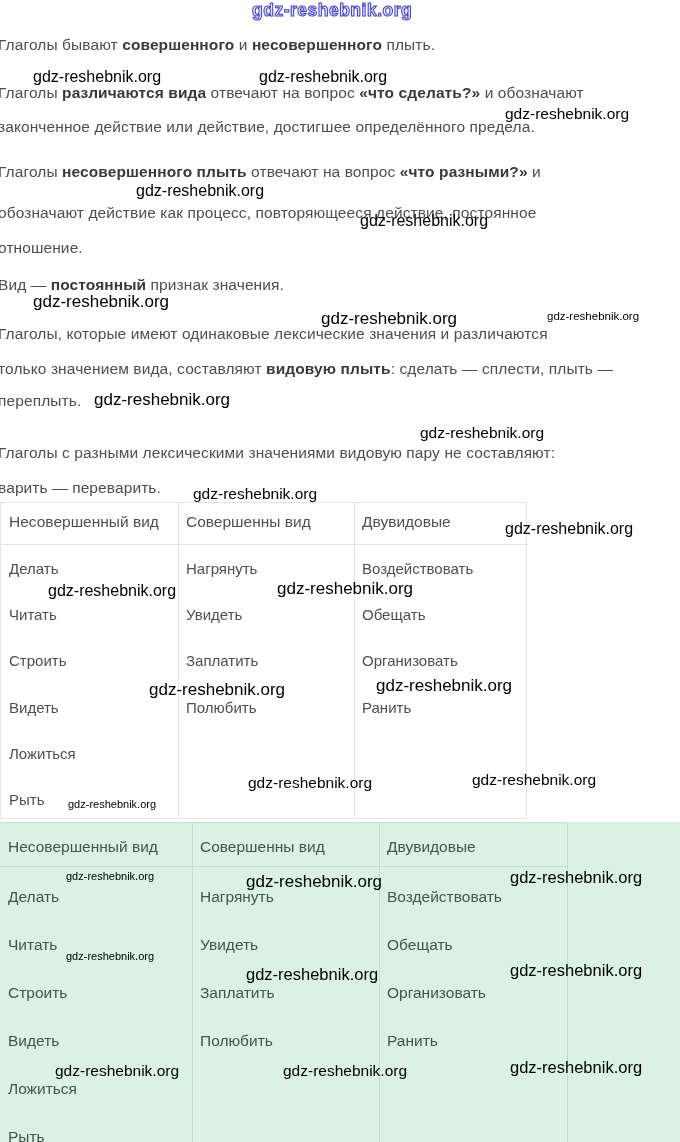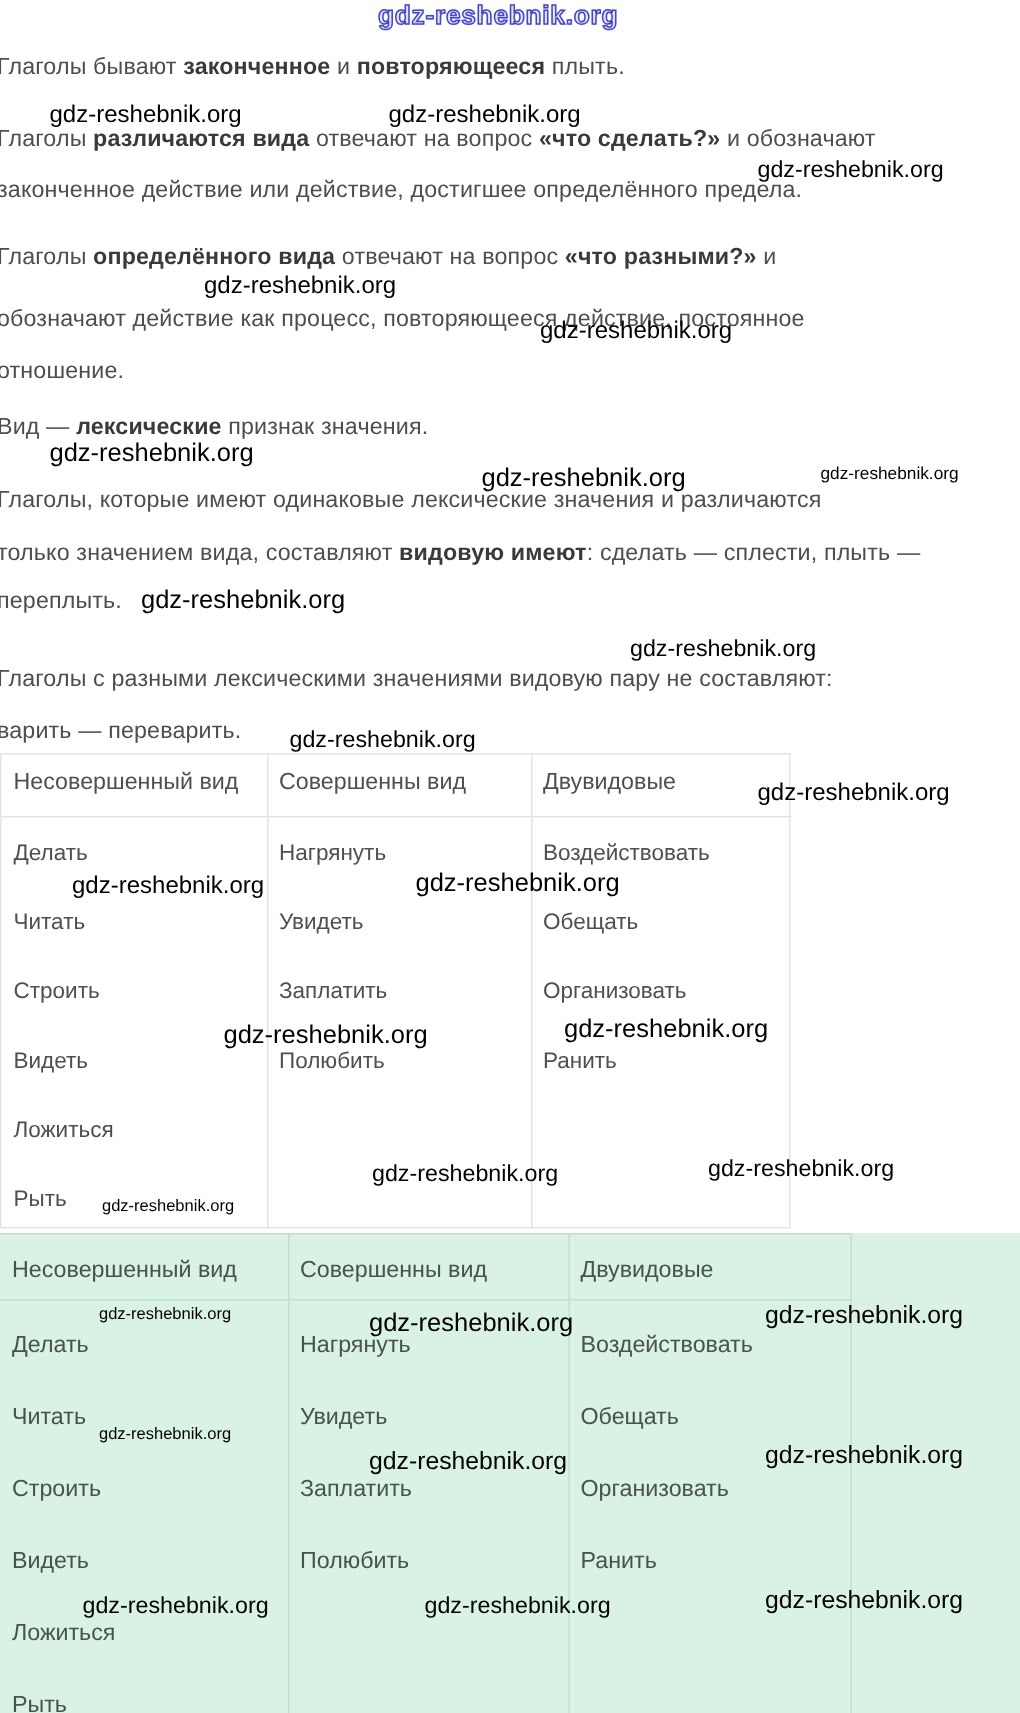--- a/index.html
+++ b/index.html
@@ -47,29 +47,29 @@
   }
   #table-green .vline,#table-green .hline{background:var(--table2-border);}
   #table-green .cell-text{font-size:15.5px;color:var(--table2-text);}
 </style>
 </head>
 <body>
 
 <div class="wm-blue">gdz-reshebnik.org</div>
 
 <div id="text-layer">
-    <div class="line" style="top: 36px;"><span>Глаголы бывают </span><span class="b">законченное</span><span> и </span><span class="b">повторяющееся</span><span> плыть.</span></div>
+    <div class="line" style="top: 36px;"><span>Глаголы бывают </span><span class="b">совершенного</span><span> и </span><span class="b">несовершенного</span><span> плыть.</span></div>
     <div class="line" style="top: 84px;"><span>Глаголы </span><span class="b">различаются вида</span><span> отвечают на вопрос </span><span class="b">«что сделать?»</span><span> и обозначают</span></div>
     <div class="line" style="top: 118px;"><span>законченное действие или действие, достигшее определённого предела.</span></div>
-    <div class="line" style="top: 163px;"><span>Глаголы </span><span class="b">определённого вида</span><span> отвечают на вопрос </span><span class="b">«что разными?»</span><span> и</span></div>
+    <div class="line" style="top: 163px;"><span>Глаголы </span><span class="b">несовершенного плыть</span><span> отвечают на вопрос </span><span class="b">«что разными?»</span><span> и</span></div>
     <div class="line" style="top: 204px;"><span>обозначают действие как процесс, повторяющееся действие, постоянное</span></div>
     <div class="line" style="top: 239px;"><span>отношение.</span></div>
-    <div class="line" style="top: 276px;"><span>Вид — </span><span class="b">лексические</span><span> признак значения.</span></div>
+    <div class="line" style="top: 276px;"><span>Вид — </span><span class="b">постоянный</span><span> признак значения.</span></div>
     <div class="line" style="top: 325px;"><span>Глаголы, которые имеют одинаковые лексические значения и различаются</span></div>
-    <div class="line" style="top: 360px;"><span>только значением вида, составляют </span><span class="b">видовую имеют</span><span>: сделать — сплести, плыть —</span></div>
+    <div class="line" style="top: 360px;"><span>только значением вида, составляют </span><span class="b">видовую плыть</span><span>: сделать — сплести, плыть —</span></div>
     <div class="line" style="top: 392px;"><span>переплыть.</span></div>
     <div class="line" style="top: 444px;"><span>Глаголы с разными лексическими значениями видовую пару не составляют:</span></div>
     <div class="line" style="top: 479px;"><span>варить — переварить.</span></div>
   </div>
 
 <div id="table-white" class="tbl">
     <div class="hline" style="top: 41px; width: 527px;"></div>
     <div class="vline" style="left: 177px; height: 315px;"></div>
     <div class="vline" style="left: 353px; height: 315px;"></div>
     <div class="cell-text head" style="left: 8px; top: 10px;">Несовершенный вид</div>

